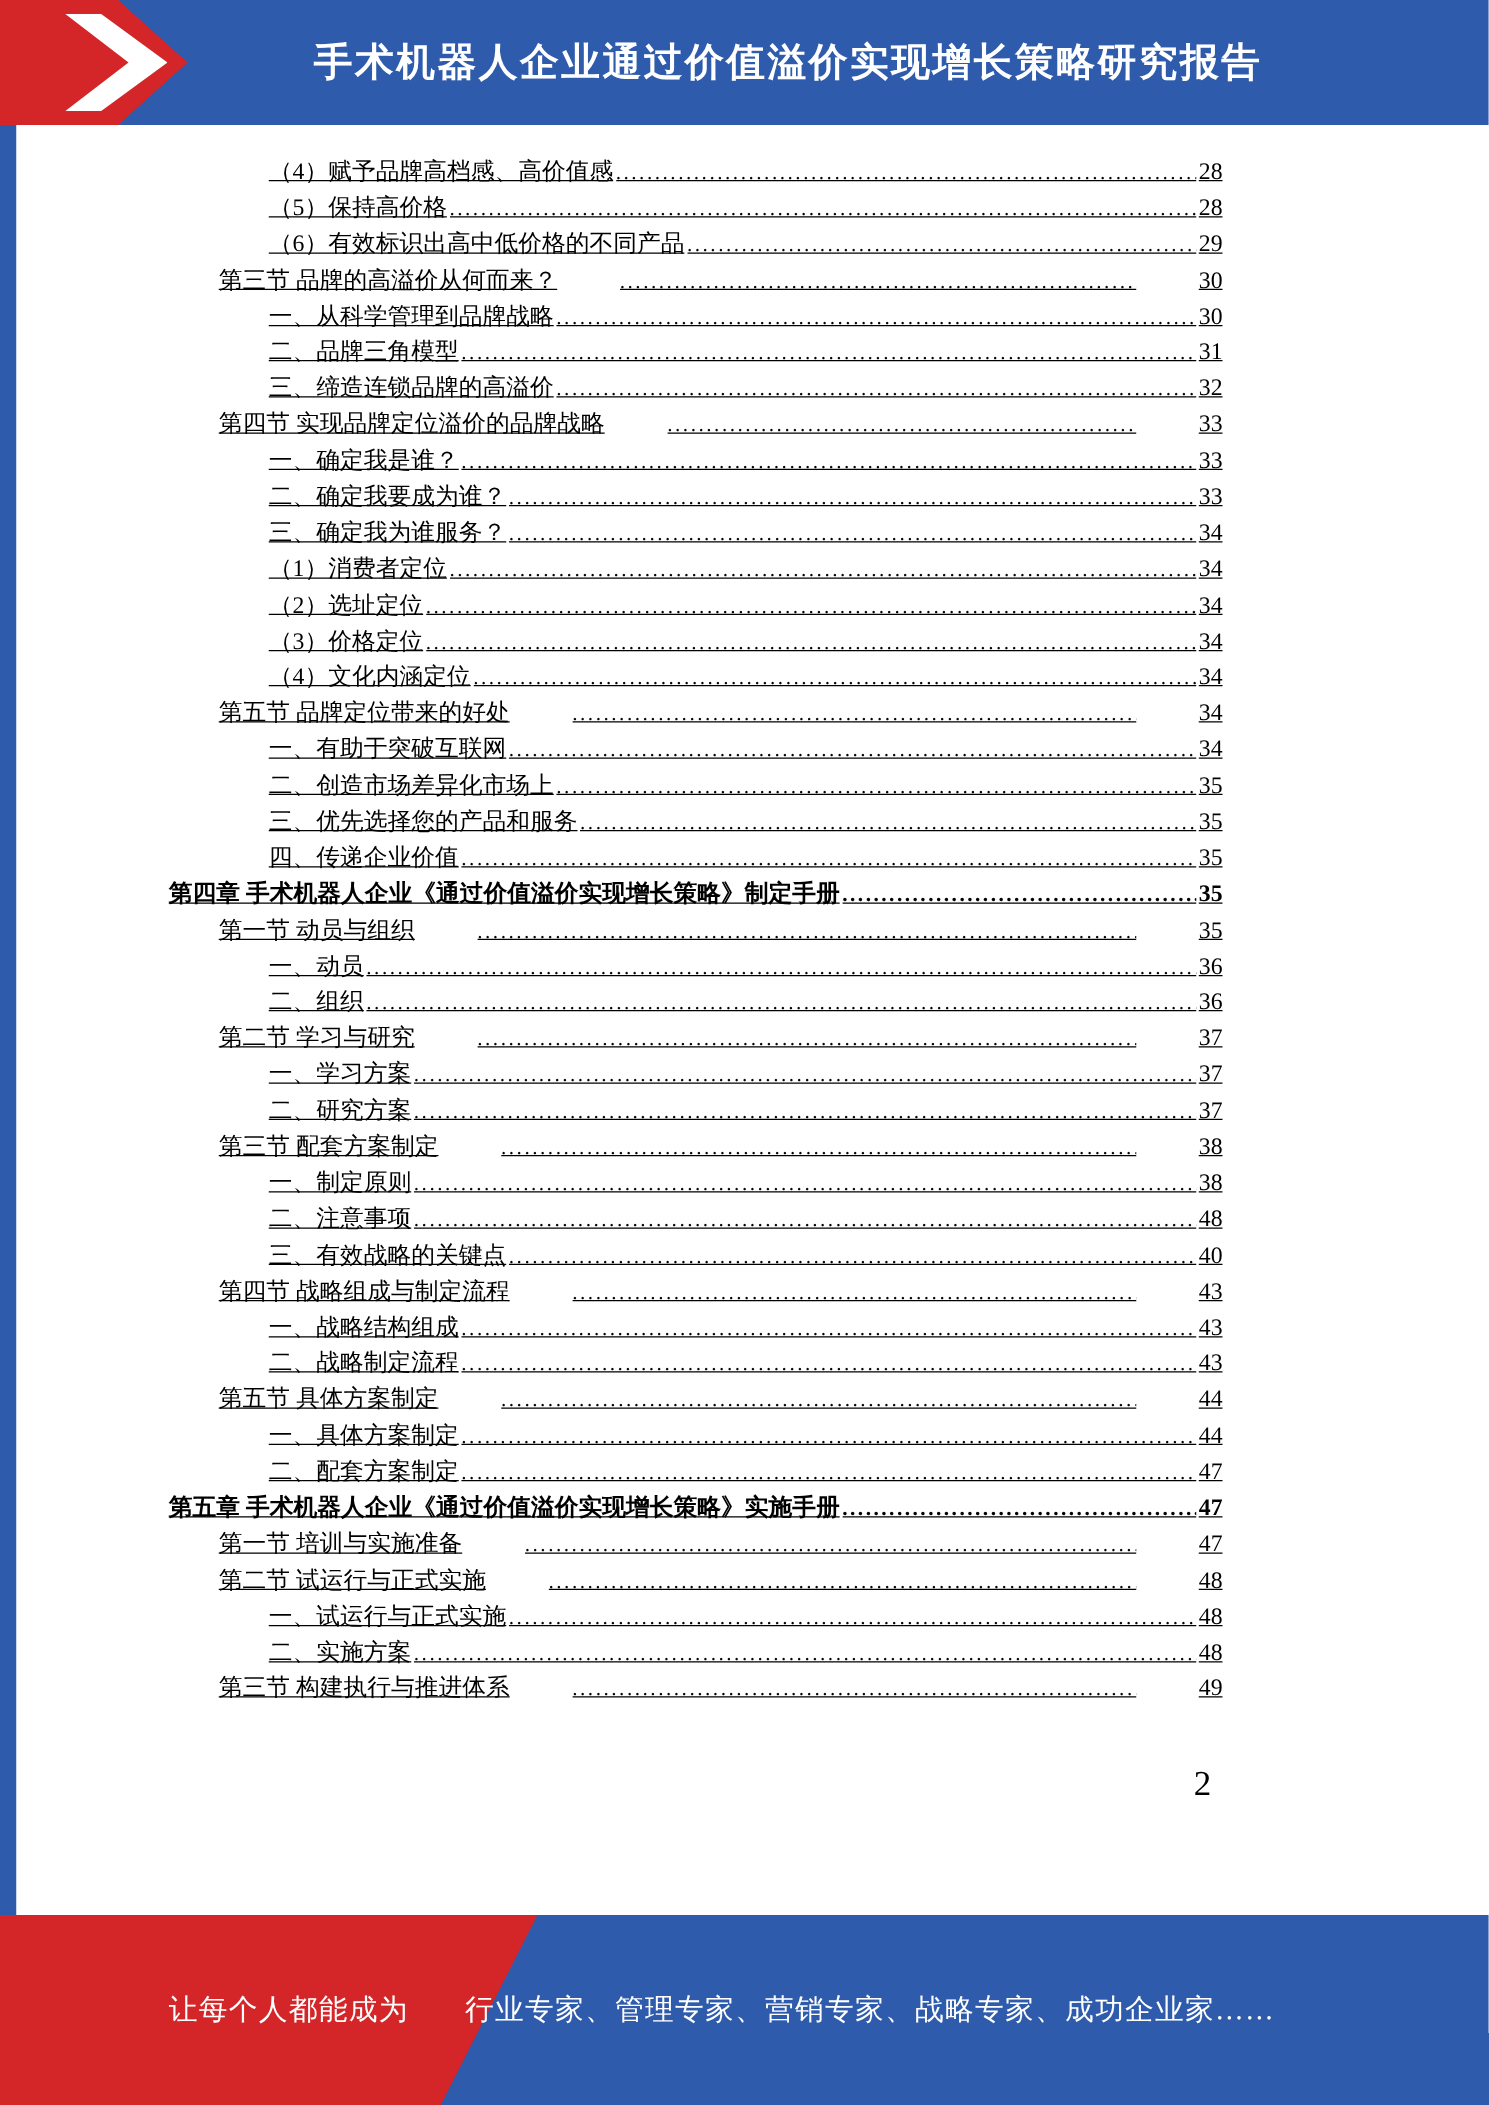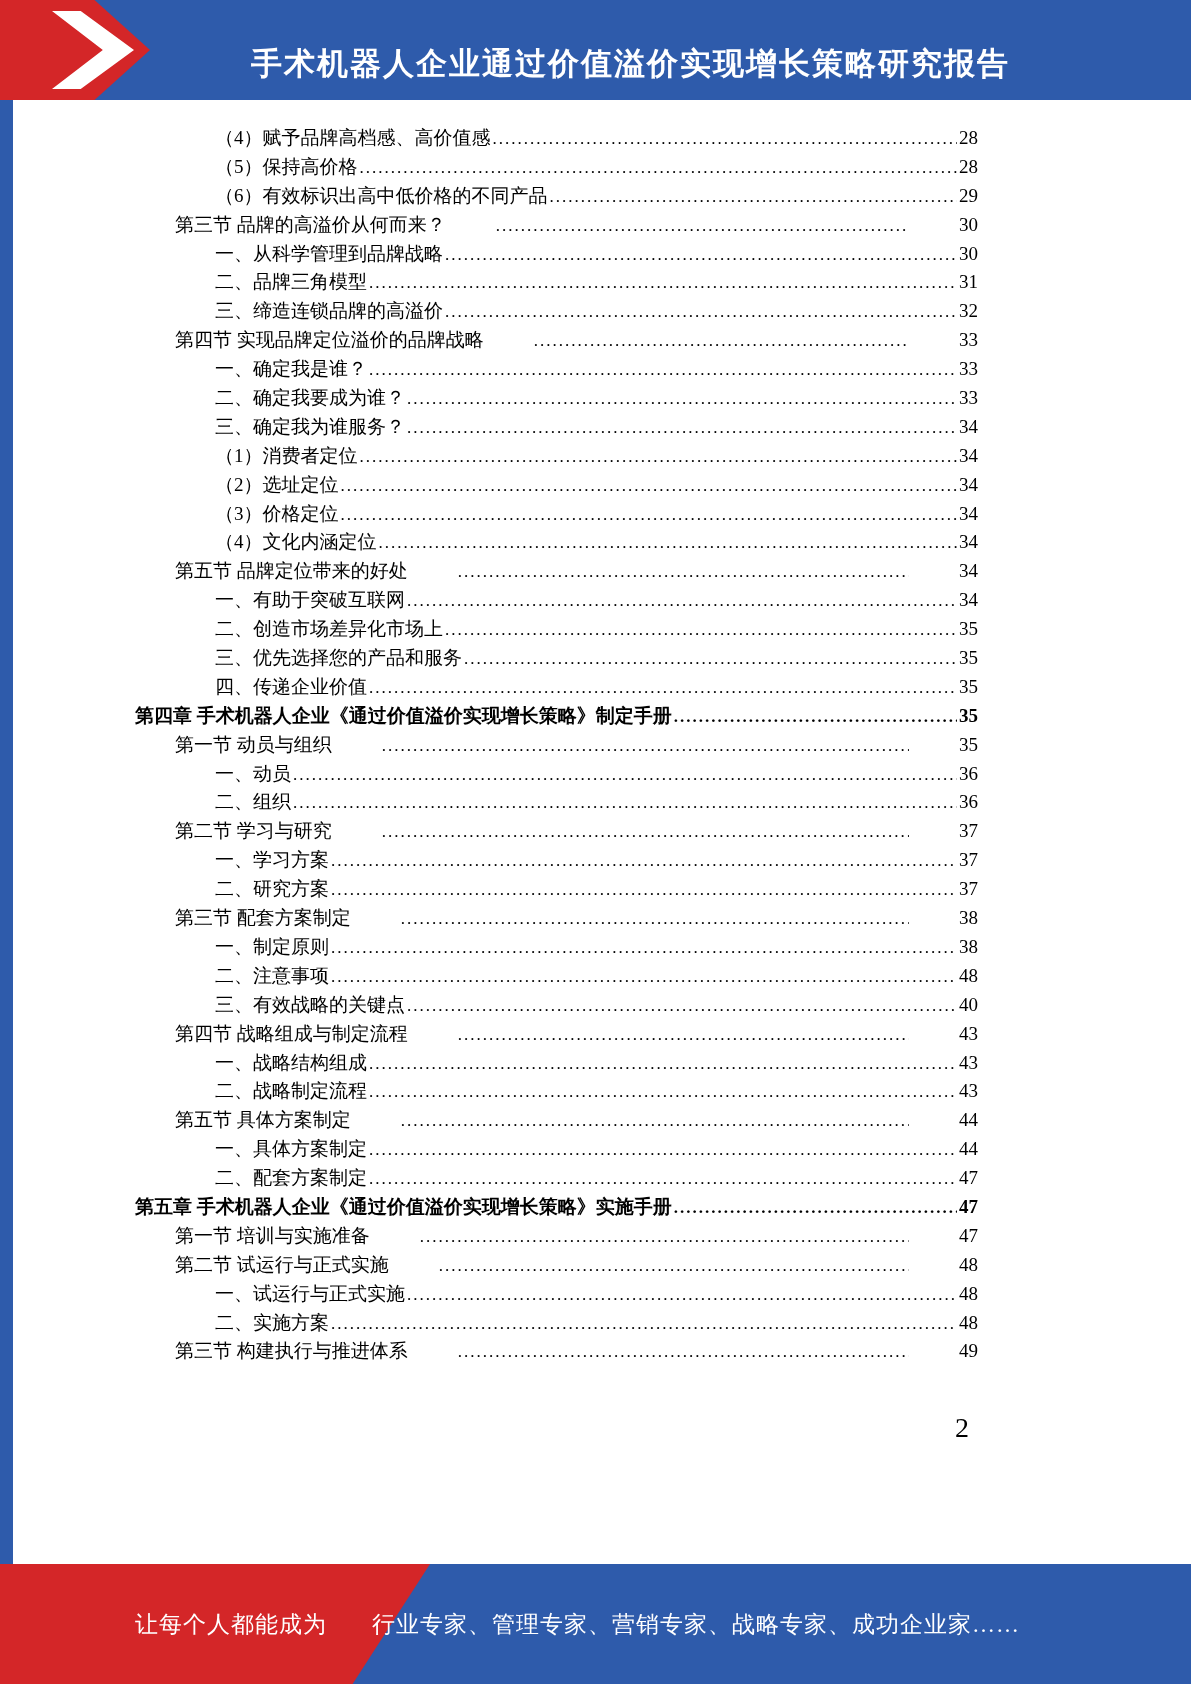--- a/index.html
+++ b/index.html
@@ -12,21 +12,21 @@
     color: #000000;
   }
 
   
   .banner {
     position: absolute; top: 0; left: 0;
     width: 100%; height: 100px;
     background: #2e5bab;
   }
   .banner-title {
-    position: absolute; top: 14px; left: 0; right: 0;
+    position: absolute; top: 0; left: 0; right: 0;
     height: 100px; line-height: 100px;
     text-align: center; padding-left: 70px;
     color: #ffffff;
     font-family: "Liberation Sans", "DejaVu Sans", sans-serif;
     font-weight: bold; font-size: 31px; letter-spacing: 2px;
     white-space: nowrap;
     border-radius: 22px;
   }
   .arrow-red {
     position: absolute; top: 0; left: 0;
@@ -45,20 +45,21 @@
   .left-strip {
     position: absolute; top: 100px; left: 0;
     width: 13px; height: 1464px;
     background: #2e5bab;
   }
 
   
   .toc {
     position: absolute; top: 124px; left: 135px;
     width: 843px;
+    text-decoration: underline;
   }
   .toc-row {
     display: flex; align-items: baseline;
     height: 28.9px; line-height: 28.9px;
     font-size: 19px;
   }
   .toc-row.level2 { padding-left: 40px; gap: 48px; }
   .toc-row.level3 { padding-left: 80px; }
   .toc-row.bold { font-weight: bold; }
   .toc-text { white-space: nowrap; }
@@ -74,21 +75,21 @@
 
   
   .page-number {
     position: absolute; top: 1412px; left: 955px;
     font-size: 28px;
   }
 
   
   .footer {
     position: absolute; bottom: 0; left: 0;
-    width: 100%; height: 120px;
+    width: 100%; height: 152px;
     background: #2e5bab;
     margin-top: 11px;
   }
   .footer-red {
     position: absolute; top: 0; left: 0;
     width: 430px; height: 100%;
     background: #d42628;
     clip-path: polygon(0 0, 100% 0, 82% 100%, 0 100%);
   }
   .footer-left-text {

